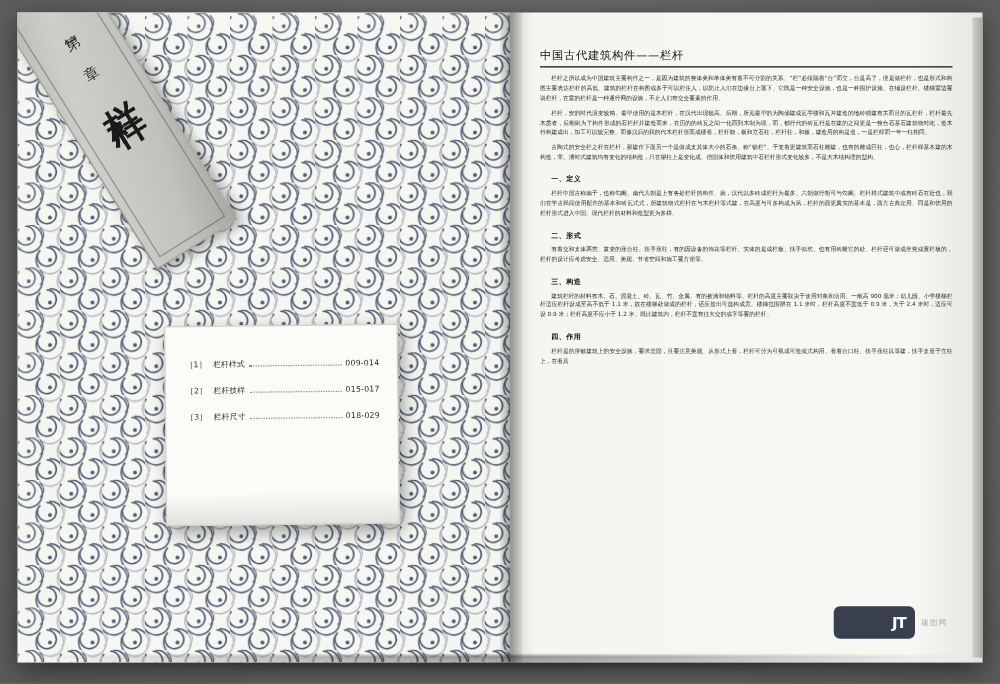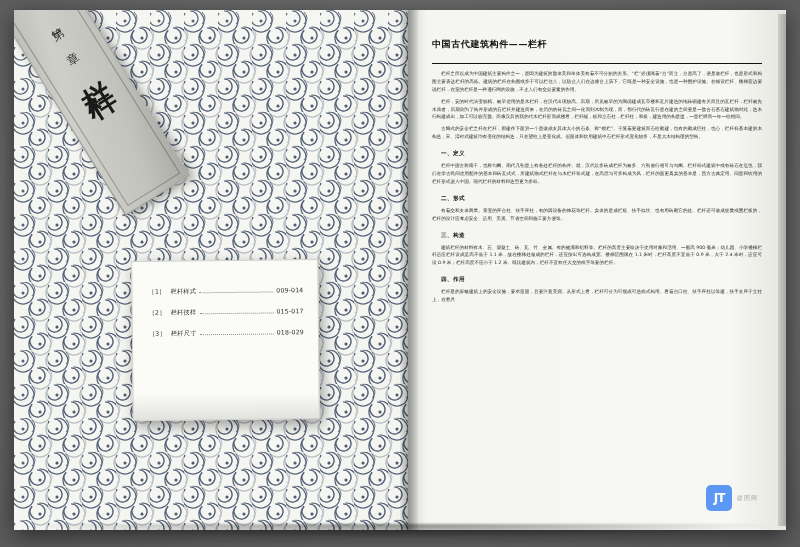--- a/index.html
+++ b/index.html
@@ -95,22 +95,22 @@
   .toc-row .t-dots{
     flex:1;border-bottom:1px dotted #8c8c8c;margin:0 3px 1px 3px;height:1px;
   }
   .toc-row .t-page{flex:none;}
 
   
   .rp{
     position:absolute;left:24px;top:28px;width:330px;
   }
   .rp-title{
-    font-size:9px;font-weight:700;color:#111;letter-spacing:.6px;
-    padding-bottom:12px;margin-bottom:6px;
+    font-size:9px;font-weight:400;color:#111;letter-spacing:.6px;
+    padding-bottom:2px;margin-bottom:6px;
     border-bottom:1.4px solid #111;
   }
   .rp p{
     margin:0 0 4px 0;
     font-size:4.6px;line-height:1.72;color:#2a2a2a;
     text-align:justify;
     text-indent:9px;
   }
   .rp h3{
     margin:9px 0 4px 0;font-size:5.6px;font-weight:700;color:#111;
@@ -129,24 +129,25 @@
     filter:blur(1px);
   }
 
   
   .watermark{
     position:absolute;right:42px;bottom:36px;
     display:flex;align-items:center;gap:5px;opacity:.82;
   }
   .wm-badge{
     width:26px;height:26px;border-radius:5px;
-    background:#3b82f6;
+    background:#0f172a;
     color:#fff;font-weight:700;font-size:12px;
     display:flex;align-items:center;justify-content:center;
     letter-spacing:-1px;
+    padding-left:39px;
   }
   .wm-text{font-size:6px;color:#9a9a96;letter-spacing:1px;}
 </style>
 </head>
 <body>
 
 <div id="stage">
 
   <div class="mat"></div>
 

